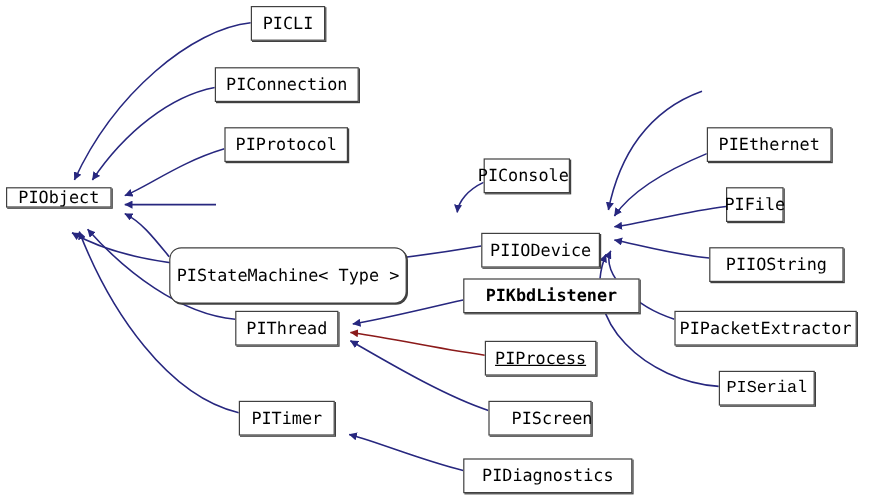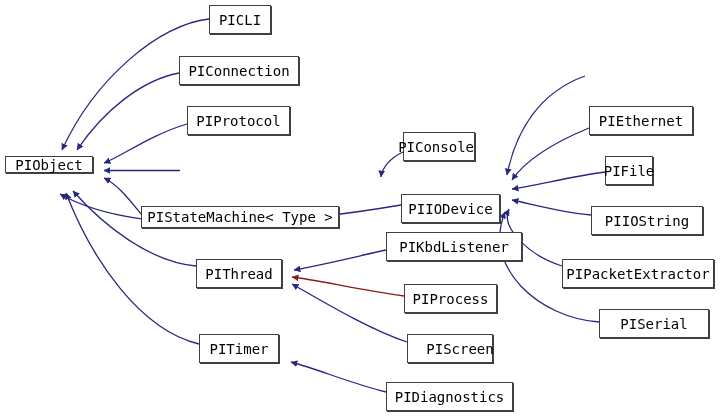--- a/index.html
+++ b/index.html
@@ -95,70 +95,70 @@
 
   <div class="node" style="left:179px;top:56px;width:120px;height:29px;">
     <span>PIConnection</span>
   </div>
 
   <div class="node" style="left:187px;top:106px;width:103px;height:29px;">
     <span>PIProtocol</span>
   </div>
 
 
-  <div class="node" style="left:141px;top:206px;width:198px;height:22px;">
+  <div class="node" style="left:141px;top:206px;width:198px;height:47px;border-radius:10px;">
     <span>PIStateMachine&lt; Type &gt;</span>
   </div>
 
   <div class="node" style="left:196px;top:259px;width:86px;height:29px;">
     <span>PIThread</span>
   </div>
 
   <div class="node" style="left:199px;top:334px;width:80px;height:29px;">
     <span>PITimer</span>
   </div>
 
   <div class="node" style="left:403px;top:132px;width:72px;height:29px;justify-content:flex-end;">
     <span>PIConsole</span>
   </div>
 
   <div class="node" style="left:401px;top:181px;width:99px;height:29px;margin-top:13px;">
     <span>PIIODevice</span>
   </div>
 
-  <div class="node" style="left:386px;top:232px;width:136px;height:29px;">
+  <div class="node" style="left:386px;top:232px;width:147px;height:29px;font-weight:bold;">
     <span>PIKbdListener</span>
   </div>
 
-  <div class="node" style="left:404px;top:284px;width:93px;height:29px;">
+  <div class="node" style="left:404px;top:284px;width:93px;height:29px;text-decoration:underline;">
     <span>PIProcess</span>
   </div>
 
   <div class="node" style="left:407px;top:334px;width:86px;height:29px;padding-left:20px;">
     <span>PIScreen</span>
   </div>
 
-  <div class="node" style="left:386px;top:382px;width:127px;height:29px;">
+  <div class="node" style="left:386px;top:382px;width:141px;height:29px;">
     <span>PIDiagnostics</span>
   </div>
 
 
   <div class="node" style="left:589px;top:106px;width:104px;height:29px;">
     <span>PIEthernet</span>
   </div>
 
   <div class="node" style="left:605px;top:156px;width:48px;height:29px;">
     <span>PIFile</span>
   </div>
 
   <div class="node" style="left:591px;top:206px;width:112px;height:29px;">
     <span>PIIOString</span>
   </div>
 
   <div class="node" style="left:562px;top:259px;width:152px;height:29px;">
     <span>PIPacketExtractor</span>
   </div>
 
-  <div class="node" style="left:599px;top:309px;width:110px;height:29px;">
+  <div class="node" style="left:599px;top:309px;width:80px;height:29px;font-family:Liberation Mono, monospace;">
     <span>PISerial</span>
   </div>
 
 </div>
 
 </body></html>

